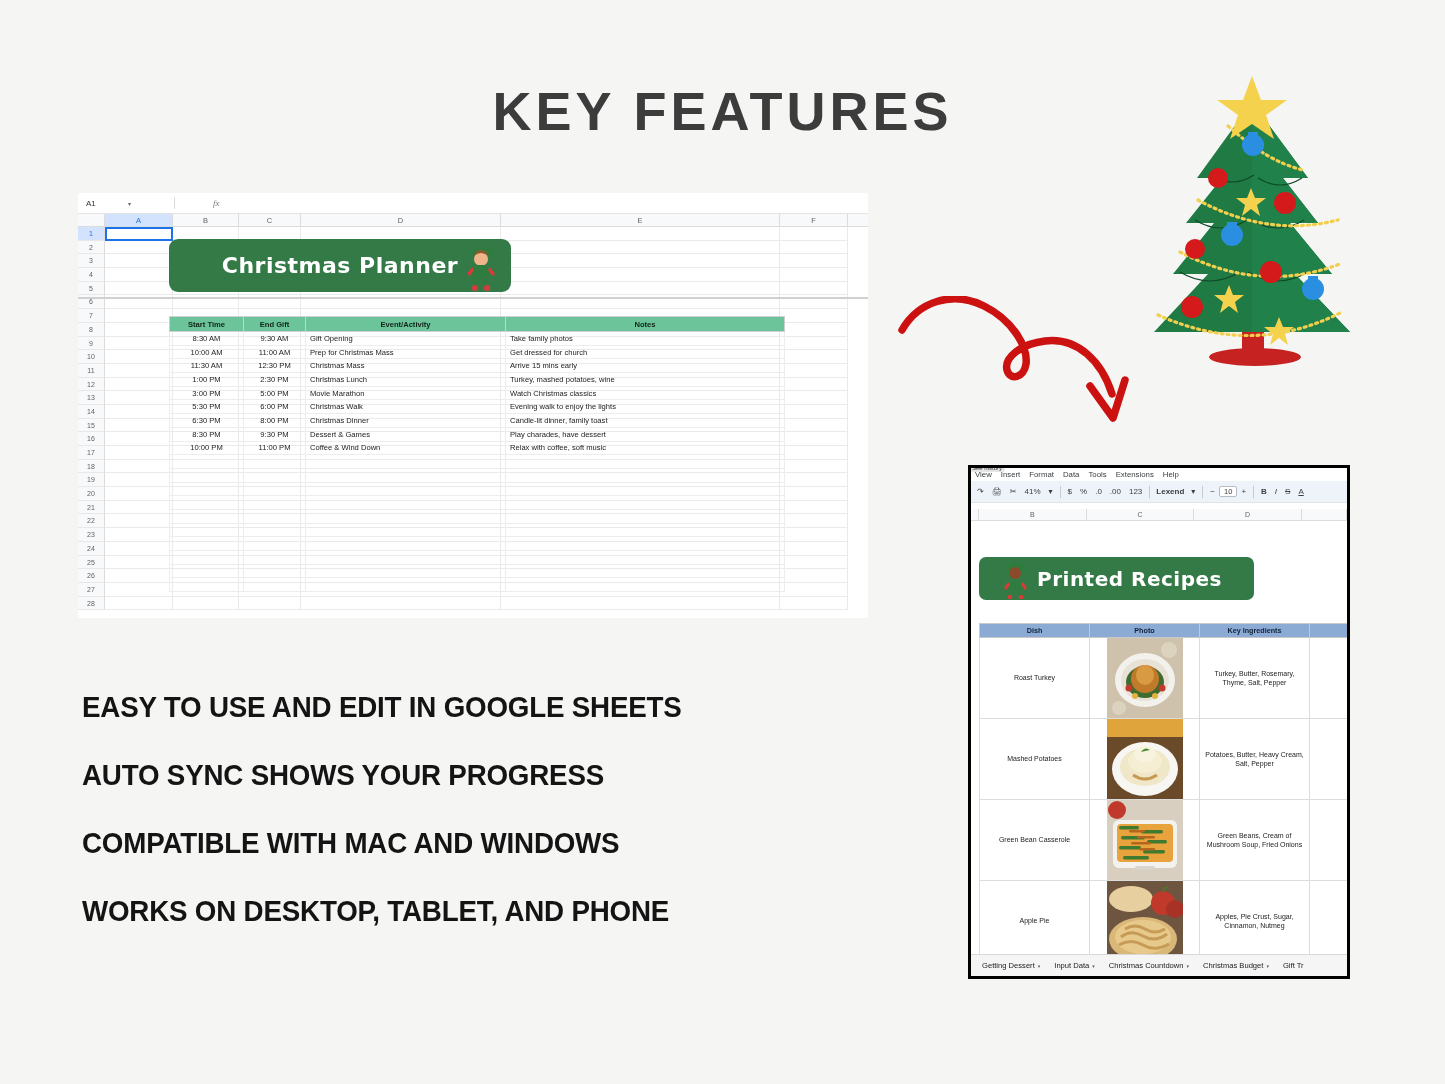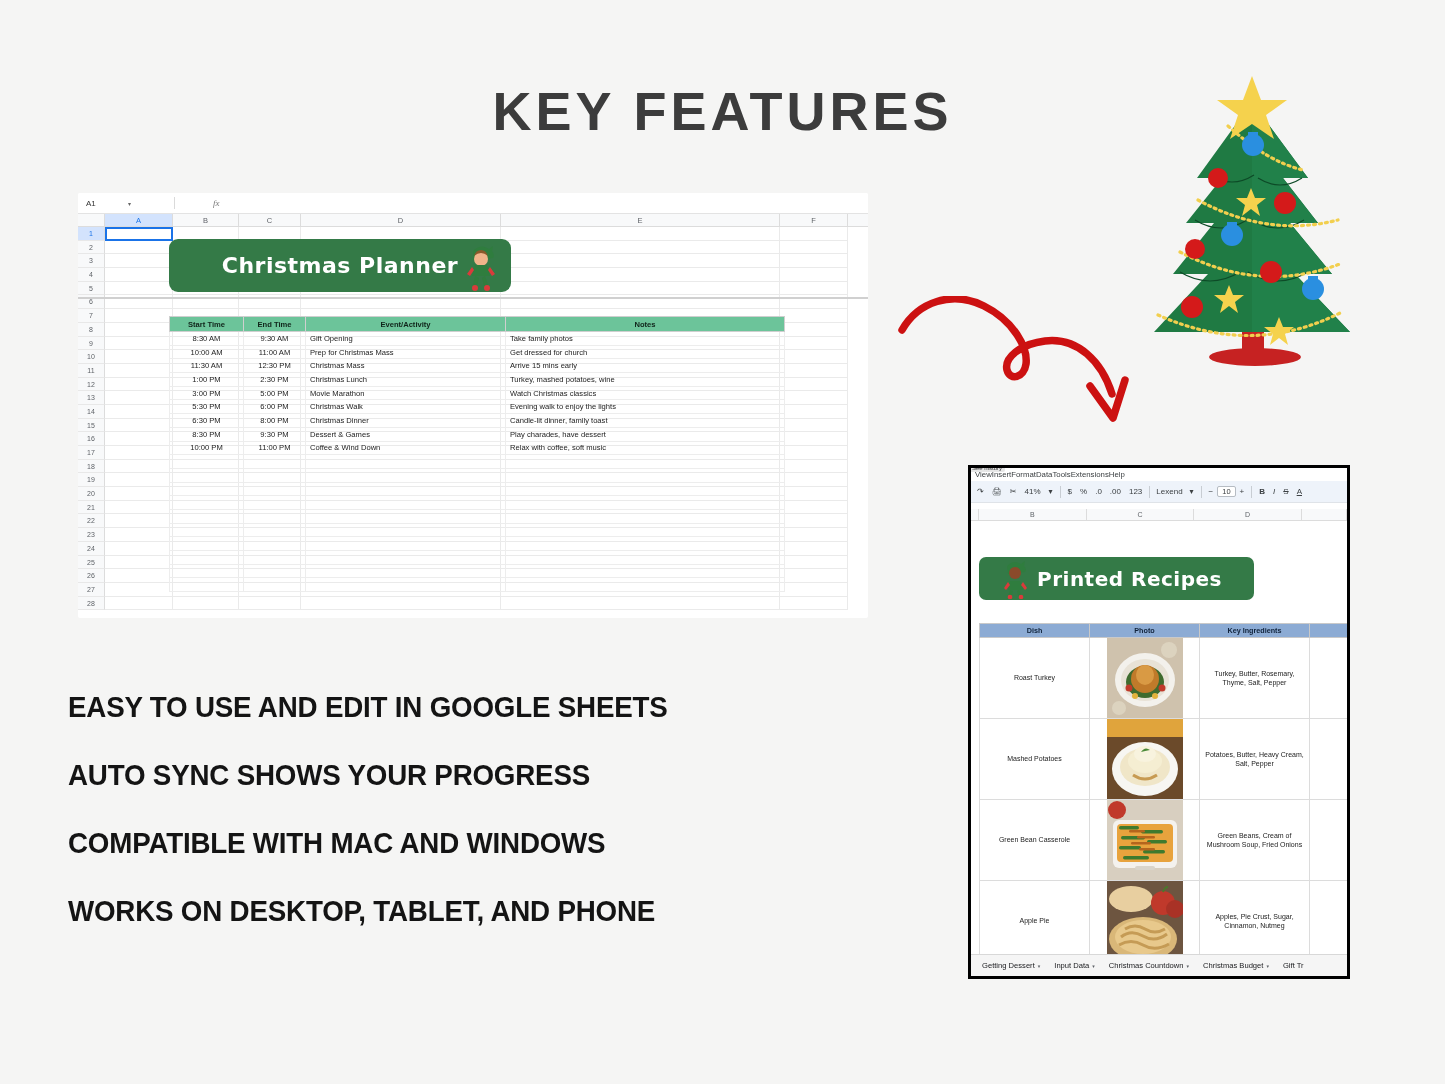--- a/index.html
+++ b/index.html
@@ -92,58 +92,58 @@
   }
   .sched td { height:13.7px; border:1px solid #ededed; padding:0 4px; }
   .sched td.time { text-align:center; }
   .sched col.c1 { width:74px; }
   .sched col.c2 { width:62px; }
   .sched col.c3 { width:200px; }
   .sched col.c4 { width:279px; }
   .sched tr.blank td { height:13.7px; }
 
   
-  #features { position:absolute; left:68px; top:690px; width:780px; }
+  #features { position:absolute; left:82px; top:690px; width:780px; }
   #features .feat {
     font-size:29.5px; font-weight:bold; color:#141414;
     letter-spacing:-0.2px; margin-bottom:34px;
     font-family:"Liberation Sans", sans-serif;
     transform:scaleX(0.94); transform-origin:left center;
     white-space:nowrap;
   }
 
   
   #sheet2 {
     position:absolute; left:968px; top:465px; width:382px; height:514px;
     background:#ffffff; border:3px solid #000000; overflow:hidden;
   }
   #s2-title-row {
     display:flex; align-items:center; height:17px; padding-left:6px; gap:7px;
     background:#fff;
   }
   #s2-title-row .s2title { font-size:10.5px; color:#202124; letter-spacing:-0.1px; }
   #s2-title-row .ticon { font-size:8.5px; color:#5f6368; }
   #s2-menu {
-    display:flex; align-items:center; height:13px; padding-left:4px;
+    display:flex; align-items:center; height:13px; gap:9px; padding-left:4px;
     font-size:7.8px; color:#3c4043; position:relative;
   }
   #s2-menu .mi { white-space:nowrap; }
   .tooltip {
     position:absolute; left:-2px; top:-4px;
     background:#e6e6e6; color:#333; font-size:6px;
     padding:1px 3px; border-radius:2px; white-space:nowrap;
   }
   #s2-toolbar {
     display:flex; align-items:center; height:22px; gap:0px; padding-left:2px;
     background:#eef3fa; font-size:8px; color:#3c4043;
     border-bottom:1px solid #dfe3e8;
   }
   #s2-toolbar .tb { padding:0 4px; white-space:nowrap; }
   #s2-toolbar .sep { width:1px; height:12px; background:#c8cdd3; margin:0 3px; }
-  #s2-toolbar .fontbox { padding:0 3px; }
+  #s2-toolbar .fontbox { padding:0 3px;font-weight:bold; }
   #s2-toolbar .sizebox {
     border:1px solid #b6bcc3; border-radius:2px; padding:0px 4px; font-size:7.5px;
     background:#fff;
   }
 
   #s2-colhead { display:flex; height:12px; background:#f8f9fa; border-bottom:1px solid #dcdcdc; margin-top:6px; }
   #s2-colhead .c { border-right:1px solid #dcdcdc; font-size:7px; color:#5f6368; text-align:center; line-height:12px; }
 
   .banner2 {
     position:absolute; left:8px; top:89px; width:275px; height:43px;
@@ -533,21 +533,21 @@
 <table class="sched">
   <colgroup>
       <col class="c1">
       <col class="c2">
       <col class="c3">
       <col class="c4">
     </colgroup>
   <thead>
     <tr>
       <th>Start Time</th>
-      <th>End Time</th>
+      <th>End Gift</th>
       <th>Event/Activity</th>
       <th>Notes</th>
     </tr>
   </thead>
   <tbody id="sched-body">
       <tr>
         <td class="time">8:30 AM</td>
         <td class="time">9:30 AM</td>
         <td>Gift Opening</td>
         <td>Take family photos</td>

